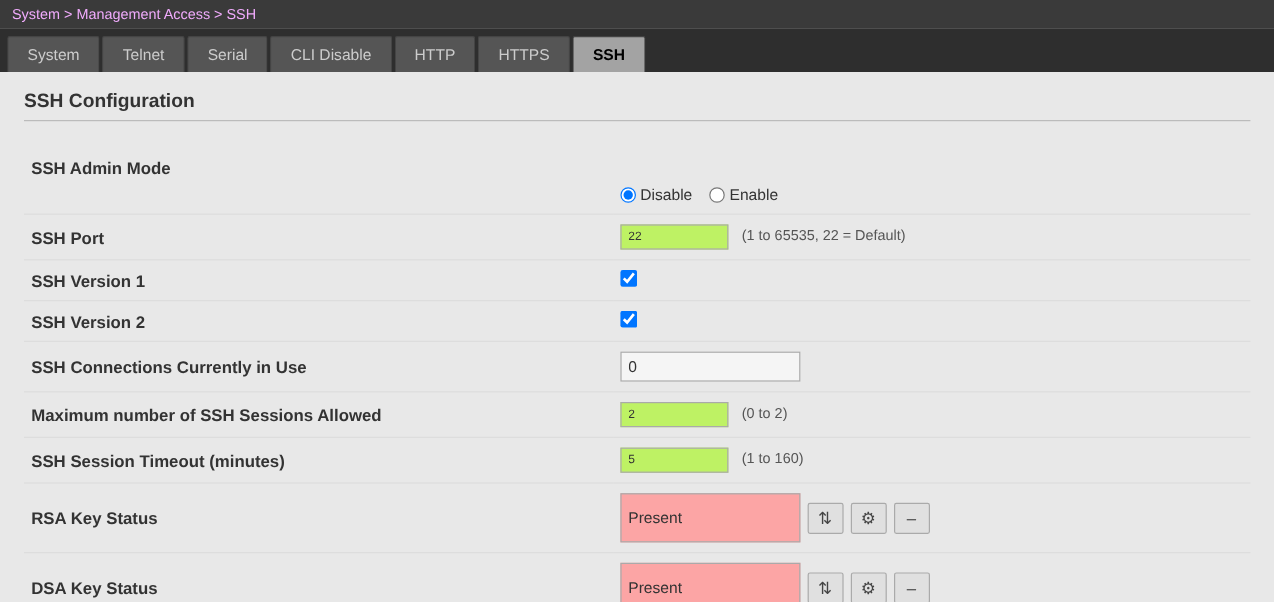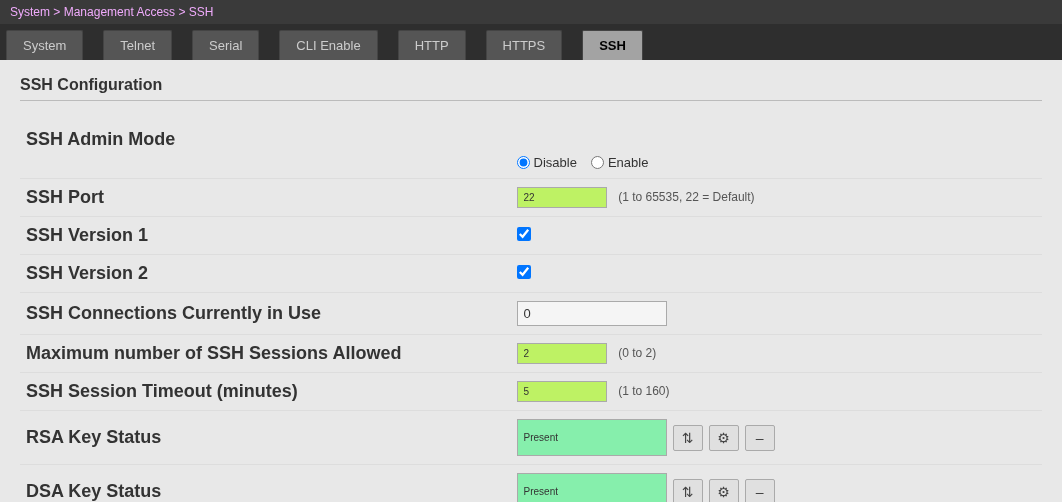--- a/index.html
+++ b/index.html
@@ -11,21 +11,21 @@
       color: #f0abfc;
       padding: 5px 10px;
       font-size: 12px;
     }
 
     
     .tab-bar {
       background: #2e2e2e;
       display: flex;
       padding: 6px 6px 0 6px;
-      gap: 20px;
+      gap: 2px;
     }
     .tab {
       padding: 7px 16px;
       color: #ccc;
       background: #555;
       border: 1px solid #444;
       border-bottom: none;
       cursor: pointer;
       font-size: 13px;
       border-radius: 2px 2px 0 0;
@@ -61,41 +61,41 @@
       border-bottom: 1px solid #ddd;
     }
     .form-table td {
       padding: 8px 6px;
       vertical-align: middle;
     }
     .form-table td:first-child {
       width: 48%;
       color: #333;
       font-weight: bold;
-      font-size: 18px;
+      font-size: 14px;
     }
     .form-table td:last-child {
       width: 52%;
     }
 
     
     .form-input {
       width: 90px;
       padding: 4px 6px;
       border: 1px solid #aaa;
       background: #bef264;
       font-size: 10px;
       color: #333;
     }
     .form-input-readonly {
       width: 150px;
       padding: 12px 6px;
       border: 1px solid #aaa;
-      background: #86efac;
-      font-size: 10px;
+      background: #fca5a5;
+      font-size: 13px;
       color: #333;
     }
     .hint-text {
       color: #555;
       font-size: 12px;
       margin-left: 8px;
     }
 
     
     .radio-group {
@@ -171,21 +171,21 @@
 <body>
 
 <div class="breadcrumb-bar">
   <span>System &gt; Management Access &gt; SSH</span>
 </div>
 
 <div class="tab-bar">
   <div class="tab">System</div>
   <div class="tab">Telnet</div>
   <div class="tab">Serial</div>
-  <div class="tab">CLI Enable</div>
+  <div class="tab">CLI Disable</div>
   <div class="tab">HTTP</div>
   <div class="tab">HTTPS</div>
   <div class="tab active">SSH</div>
 </div>
 
 <div class="main-content">
   <div class="page-title">SSH Configuration</div>
 
   <table class="form-table">
     <tbody>

